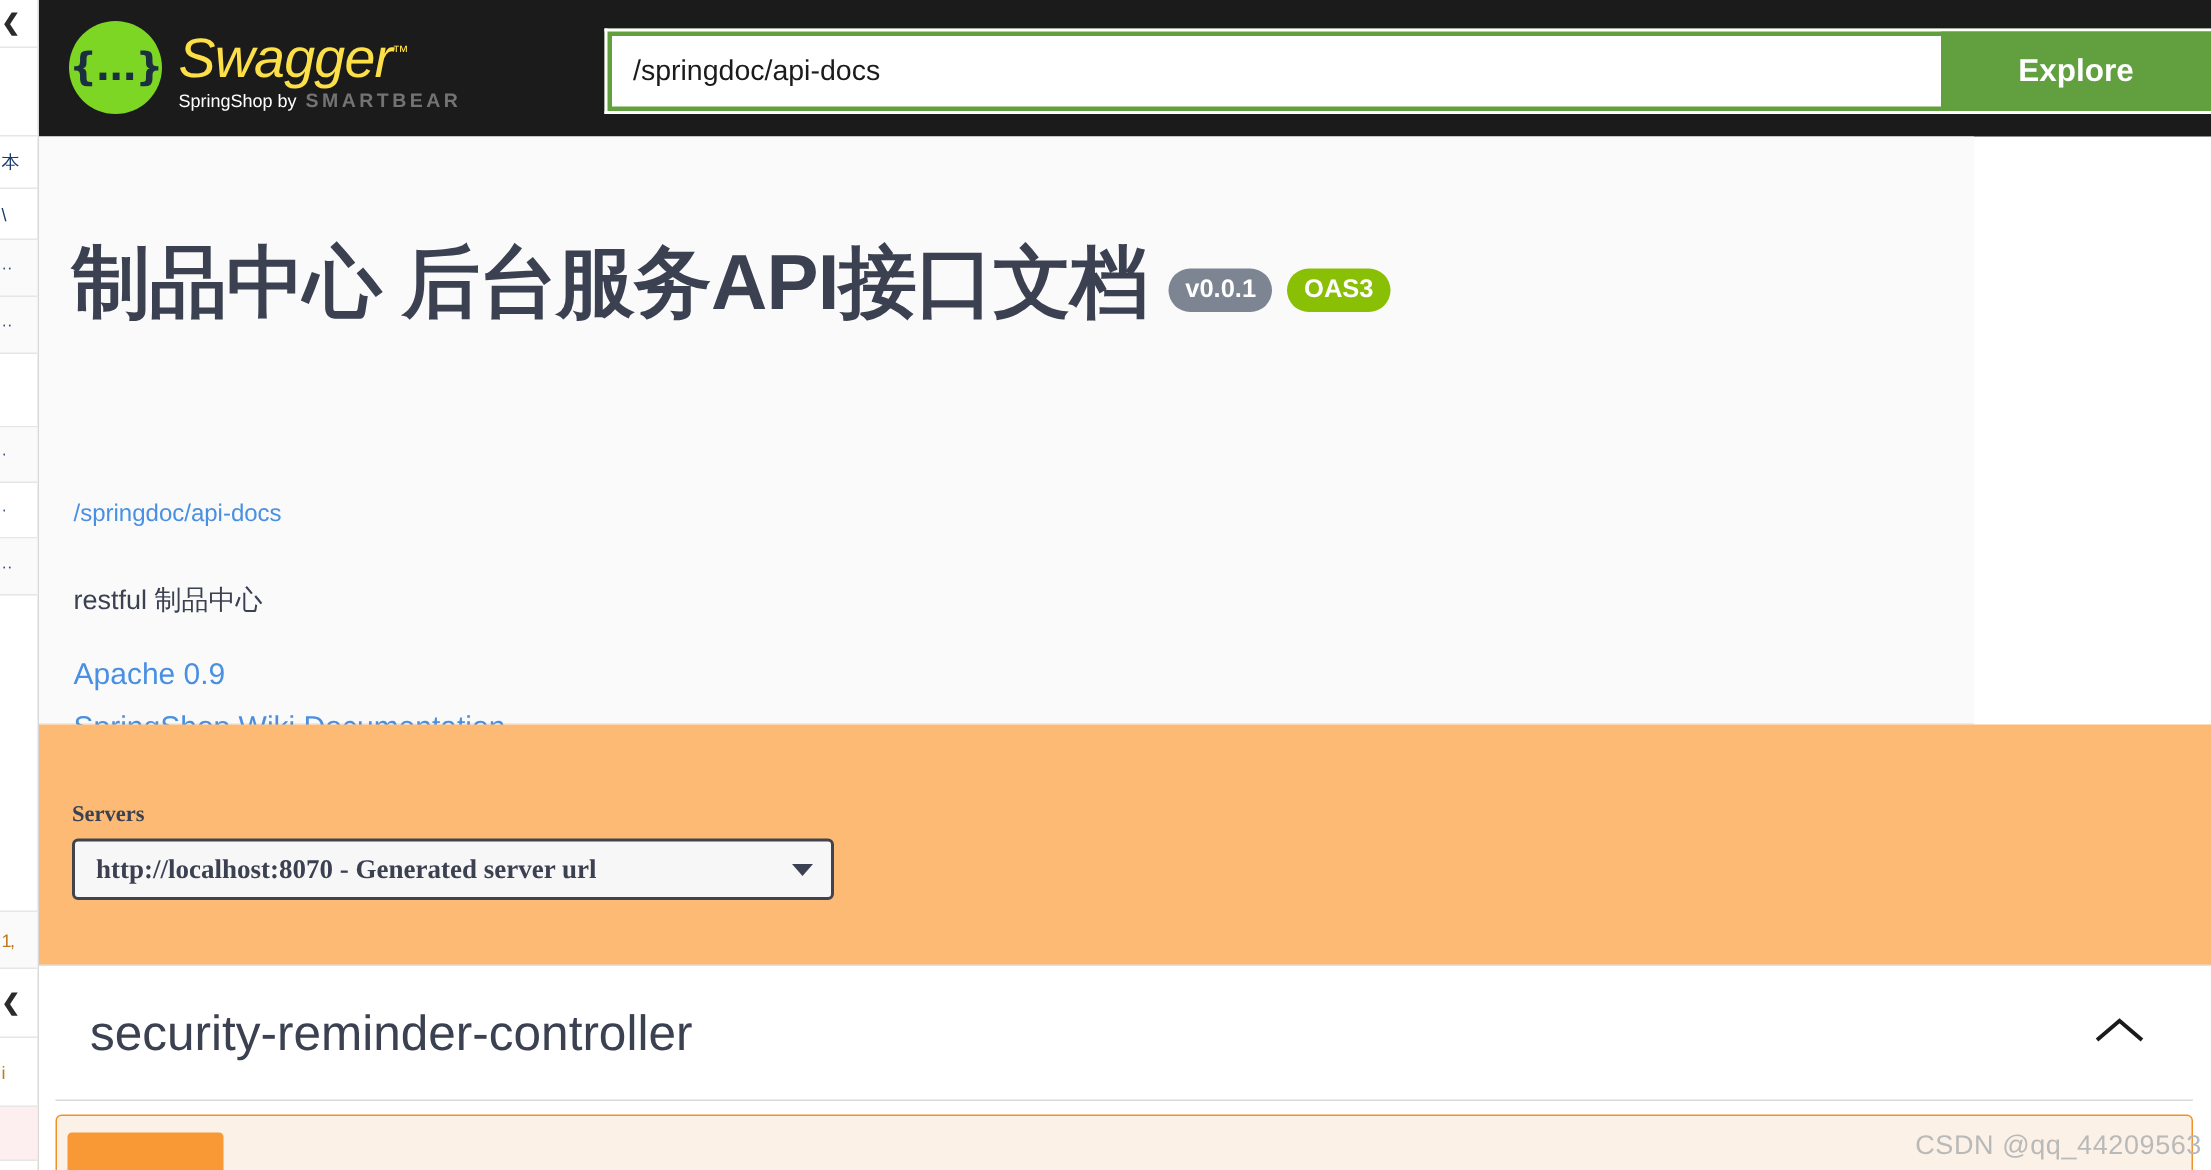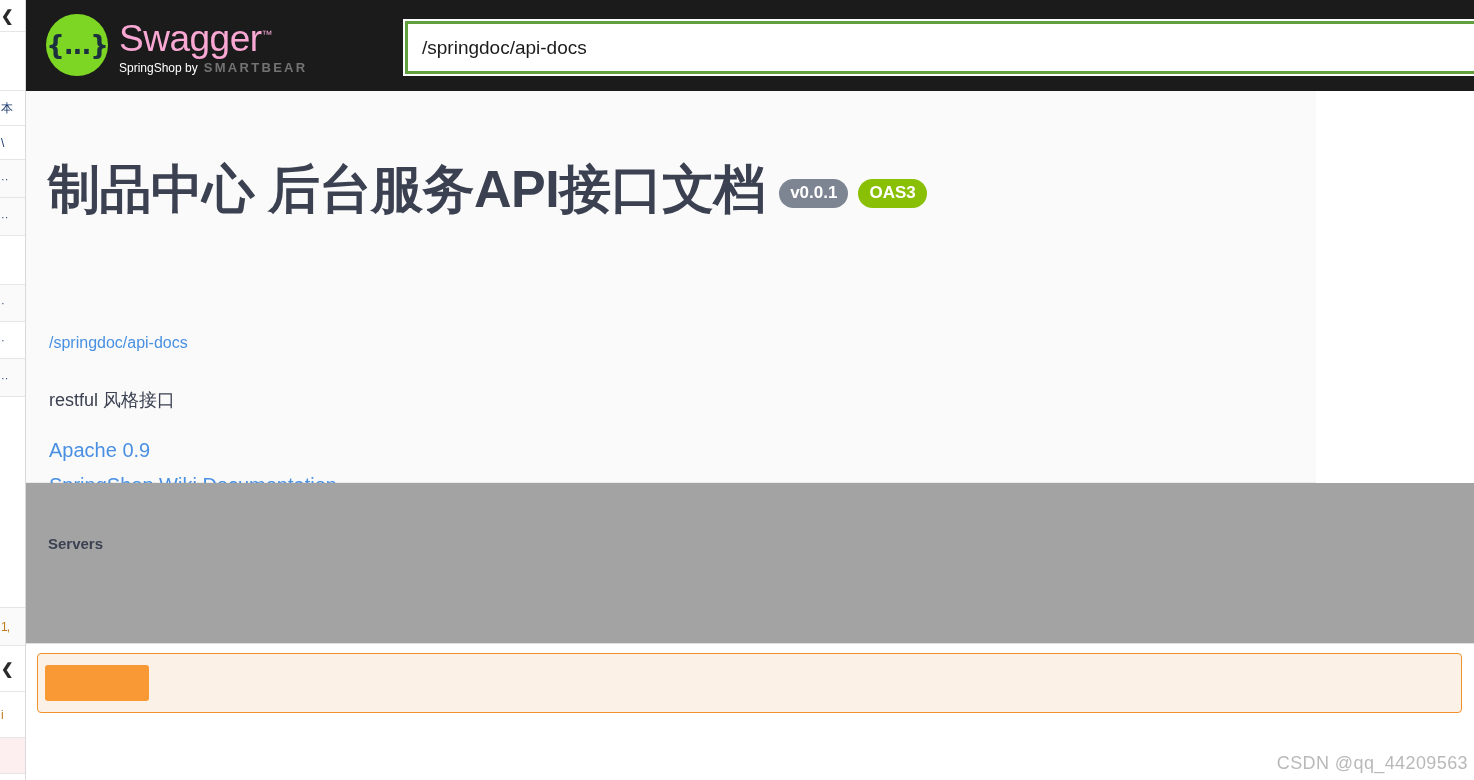--- a/index.html
+++ b/index.html
@@ -90,25 +90,26 @@
     line-height: 1;
     letter-spacing: -1px;
   }
   .logo-text {
     margin-left: 11px;
     display: flex;
     flex-direction: column;
     justify-content: center;
   }
   .logo-word {
-    color: #f9a8d4;
+    color: #fde047;
     font-size: 37px;
     line-height: 38px;
     font-weight: 400;
     letter-spacing: -0.5px;
+    font-style: italic;
   }
   .logo-tm {
     font-size: 11px;
     vertical-align: super;
   }
   .logo-sub {
     display: flex;
     align-items: baseline;
     margin-top: 1px;
   }
@@ -220,23 +221,24 @@
     text-decoration: none;
   }
   .api-link.l1 { top: 348px; }
   .api-link.l2 { top: 383px; }
 
   
   .servers-block {
     position: absolute;
     left: 25px; top: 483px;
     width: 1449px; height: 161px;
-    background: #a3a3a3;
+    background: #fdba74;
     box-sizing: border-box;
     border-bottom: 1px solid #e0e0e0;
+    font-family: Liberation Serif, serif;
   }
   .servers-label {
     position: absolute;
     left: 23px; top: 52px;
     font-size: 15px;
     font-weight: bold;
     color: #3b4151;
   }
   .servers-select {
     position: absolute;
@@ -385,39 +387,52 @@
         <div class="logo-word"><span>Swagger</span><span class="logo-tm">™</span></div>
         <div class="logo-sub">
           <span class="logo-sub-a">SpringShop by</span>
           <span class="logo-sub-b">SMARTBEAR</span>
         </div>
       </div>
     </div>
 
     <div class="url-form">
       <input class="url-input" type="text" value="/springdoc/api-docs" style="">
+      <button class="explore-btn">Explore</button>
     </div>
   </div>
 
   <div class="info-block">
     <div class="title-row">
       <span class="api-title">制品中心 后台服务API接口文档</span>
       <span class="badge badge-version">v0.0.1</span>
       <span class="badge badge-oas">OAS3</span>
     </div>
     <a class="api-url" href="#">/springdoc/api-docs</a>
-    <div class="api-desc">restful 风格接口</div>
+    <div class="api-desc">restful 制品中心</div>
     <a class="api-link l1" href="#">Apache 0.9</a>
     <a class="api-link l2" href="#">SpringShop Wiki Documentation</a>
   </div>
 
   <div class="servers-block">
     <div class="servers-label">Servers</div>
+    <div class="servers-select">
+      <span class="servers-select-value">http://localhost:8070 - Generated server url</span>
+      <span class="caret-down"></span>
+    </div>
   </div>
 
   <div class="tag-section">
+    <div class="tag-header">
+      <span class="tag-name">security-reminder-controller</span>
+      <span class="tag-chevron">
+        <svg width="34" height="20" viewBox="0 0 34 20" aria-hidden="true">
+          <polyline points="3,16 17,4 31,16" fill="none" stroke="#1b1b1b" stroke-width="2.6" stroke-linecap="square" stroke-linejoin="miter"></polyline>
+        </svg>
+      </span>
+    </div>
     <div class="opblock">
       <span class="method-pill"></span>
     </div>
   </div>
 
   <div class="watermark">CSDN @qq_44209563</div>
 </div>
 
 </body></html>

